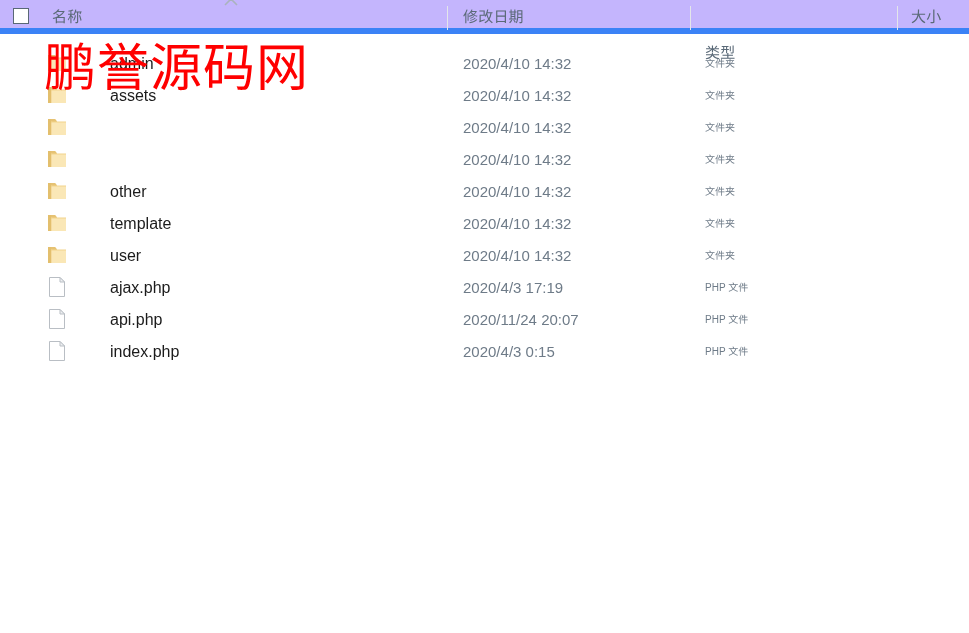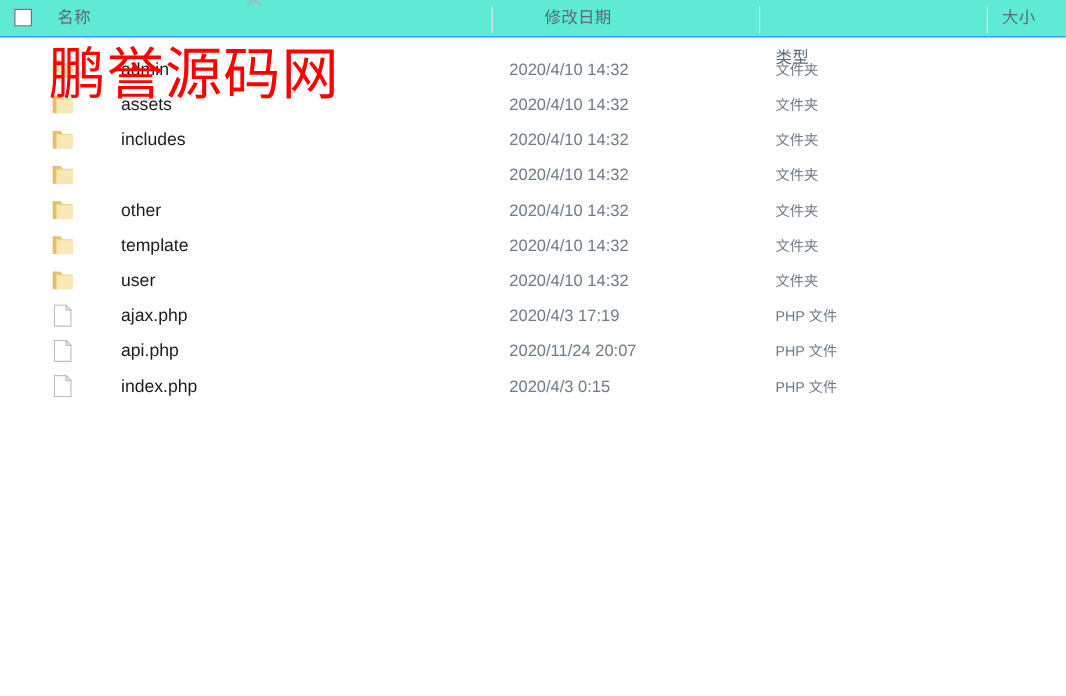--- a/index.html
+++ b/index.html
@@ -17,22 +17,22 @@
     -webkit-font-smoothing: antialiased;
   }
 
   
   #header-bar {
     position: absolute;
     left: 0;
     top: 0;
     width: 969px;
     height: 34px;
-    background: #5eead4;
-    border-bottom: 1px solid #3b82f6;
+    background: #c4b5fd;
+    border-bottom: 6px solid #3b82f6;
     box-sizing: border-box;
   }
 
   
   #sort-indicator {
     position: absolute;
     left: 224px;
     top: -4px;
     width: 14px;
     height: 10px;
@@ -55,21 +55,21 @@
   .col-head {
     position: absolute;
     top: 6px;
     font-size: 15px;
     line-height: 22px;
     color: #5b6a78;
     white-space: nowrap;
     letter-spacing: 0.2px;
   }
   #head-name { left: 52px; }
-  #head-date { left: 463px; margin-left: 32px; }
+  #head-date { left: 463px; }
   #head-type { left: 705px; margin-top: 36px; }
   #head-size { left: 911px; }
 
   
   #select-all-checkbox {
     position: absolute;
     left: 13px;
     top: 8px;
     width: 16px;
     height: 16px;
@@ -117,21 +117,21 @@
   }
   .cell-date {
     left: 463px;
     width: 220px;
     font-size: 15px;
     color: #6e7b88;
   }
   .cell-type {
     left: 705px;
     width: 185px;
-    font-size: 13px;
+    font-size: 10px;
     color: #6e7b88;
   }
   .cell-size {
     left: 911px;
     width: 56px;
     font-size: 15px;
     color: #6e7b88;
     text-align: left;
   }
 
@@ -211,21 +211,20 @@
     </div>
     <div class="file-row">
       <div class="row-icon">
   <svg width="22" height="24" viewBox="0 0 22 24" aria-hidden="true">
     <path d="M2 4 L9 4 L11 6.5 L20 6.5 L20 20 L2 20 Z" fill="#f2d48b"></path>
     <path d="M2 4 L9 4 L11 6.5 L6.5 6.5 Z" fill="#e6c273"></path>
     <path d="M5.2 7.5 L20 7.5 L20 20 L5.2 20 Z" fill="#fae7b6"></path>
     <path d="M2 4 L5.2 4 L5.2 20 L2 20 Z" fill="#e3bf6d"></path>
   </svg>
 </div>
-      <div class="cell cell-name">includes</div>
       <div class="cell cell-date">2020/4/10 14:32</div>
       <div class="cell cell-type">文件夹</div>
       <div class="cell cell-size"></div>
     </div>
     <div class="file-row">
       <div class="row-icon">
   <svg width="22" height="24" viewBox="0 0 22 24" aria-hidden="true">
     <path d="M2 4 L9 4 L11 6.5 L20 6.5 L20 20 L2 20 Z" fill="#f2d48b"></path>
     <path d="M2 4 L9 4 L11 6.5 L6.5 6.5 Z" fill="#e6c273"></path>
     <path d="M5.2 7.5 L20 7.5 L20 20 L5.2 20 Z" fill="#fae7b6"></path>

